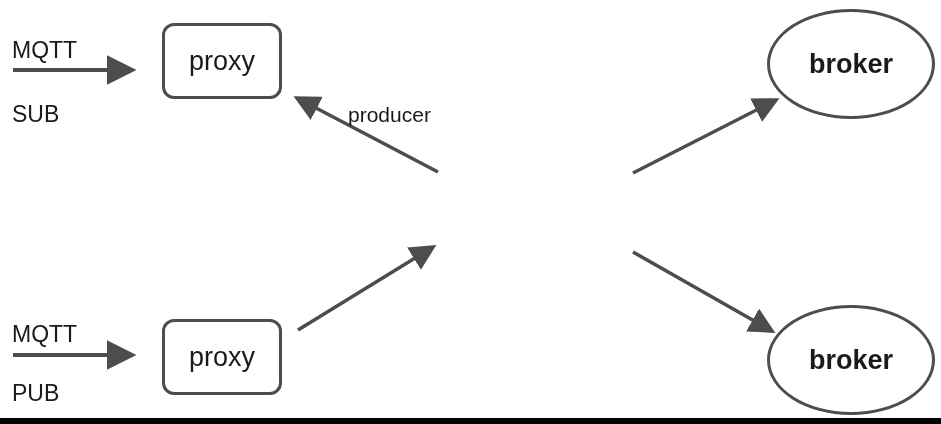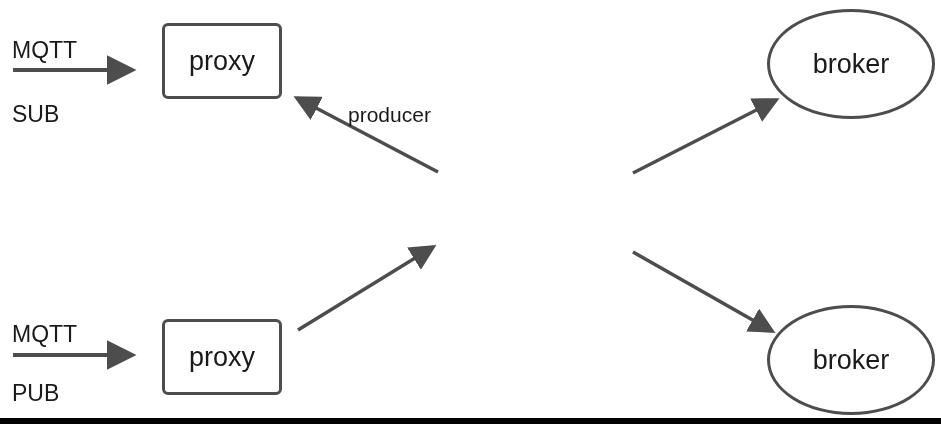--- a/index.html
+++ b/index.html
@@ -27,40 +27,41 @@
     justify-content: center;
     box-sizing: border-box;
     color: #1a1a1a;
     background: #ffffff;
   }
   .proxy-box {
     left: 162px;
     width: 120px;
     height: 76px;
     border: 3px solid #4d4d4d;
-    border-radius: 6px;
+    border-radius: 12px;
     font-size: 27px;
   }
   .proxy-top { top: 23px; }
   .proxy-bottom { top: 319px; }
   .topic-box {
     left: 447px;
     top: 182px;
     width: 178px;
     height: 62px;
     border: 3px solid #4d4d4d;
     font-size: 29px;
   }
   .broker-ellipse {
     left: 767px;
     width: 168px;
     height: 110px;
     border: 3px solid #4d4d4d;
     border-radius: 50%;
     font-size: 27px;
+    font-weight: bold;
   }
   .broker-top { top: 9px; }
   .broker-bottom { top: 305px; }
   .text-label {
     position: absolute;
     color: #1a1a1a;
     font-size: 23px;
     line-height: 1;
     white-space: nowrap;
     margin-top: 13px;

